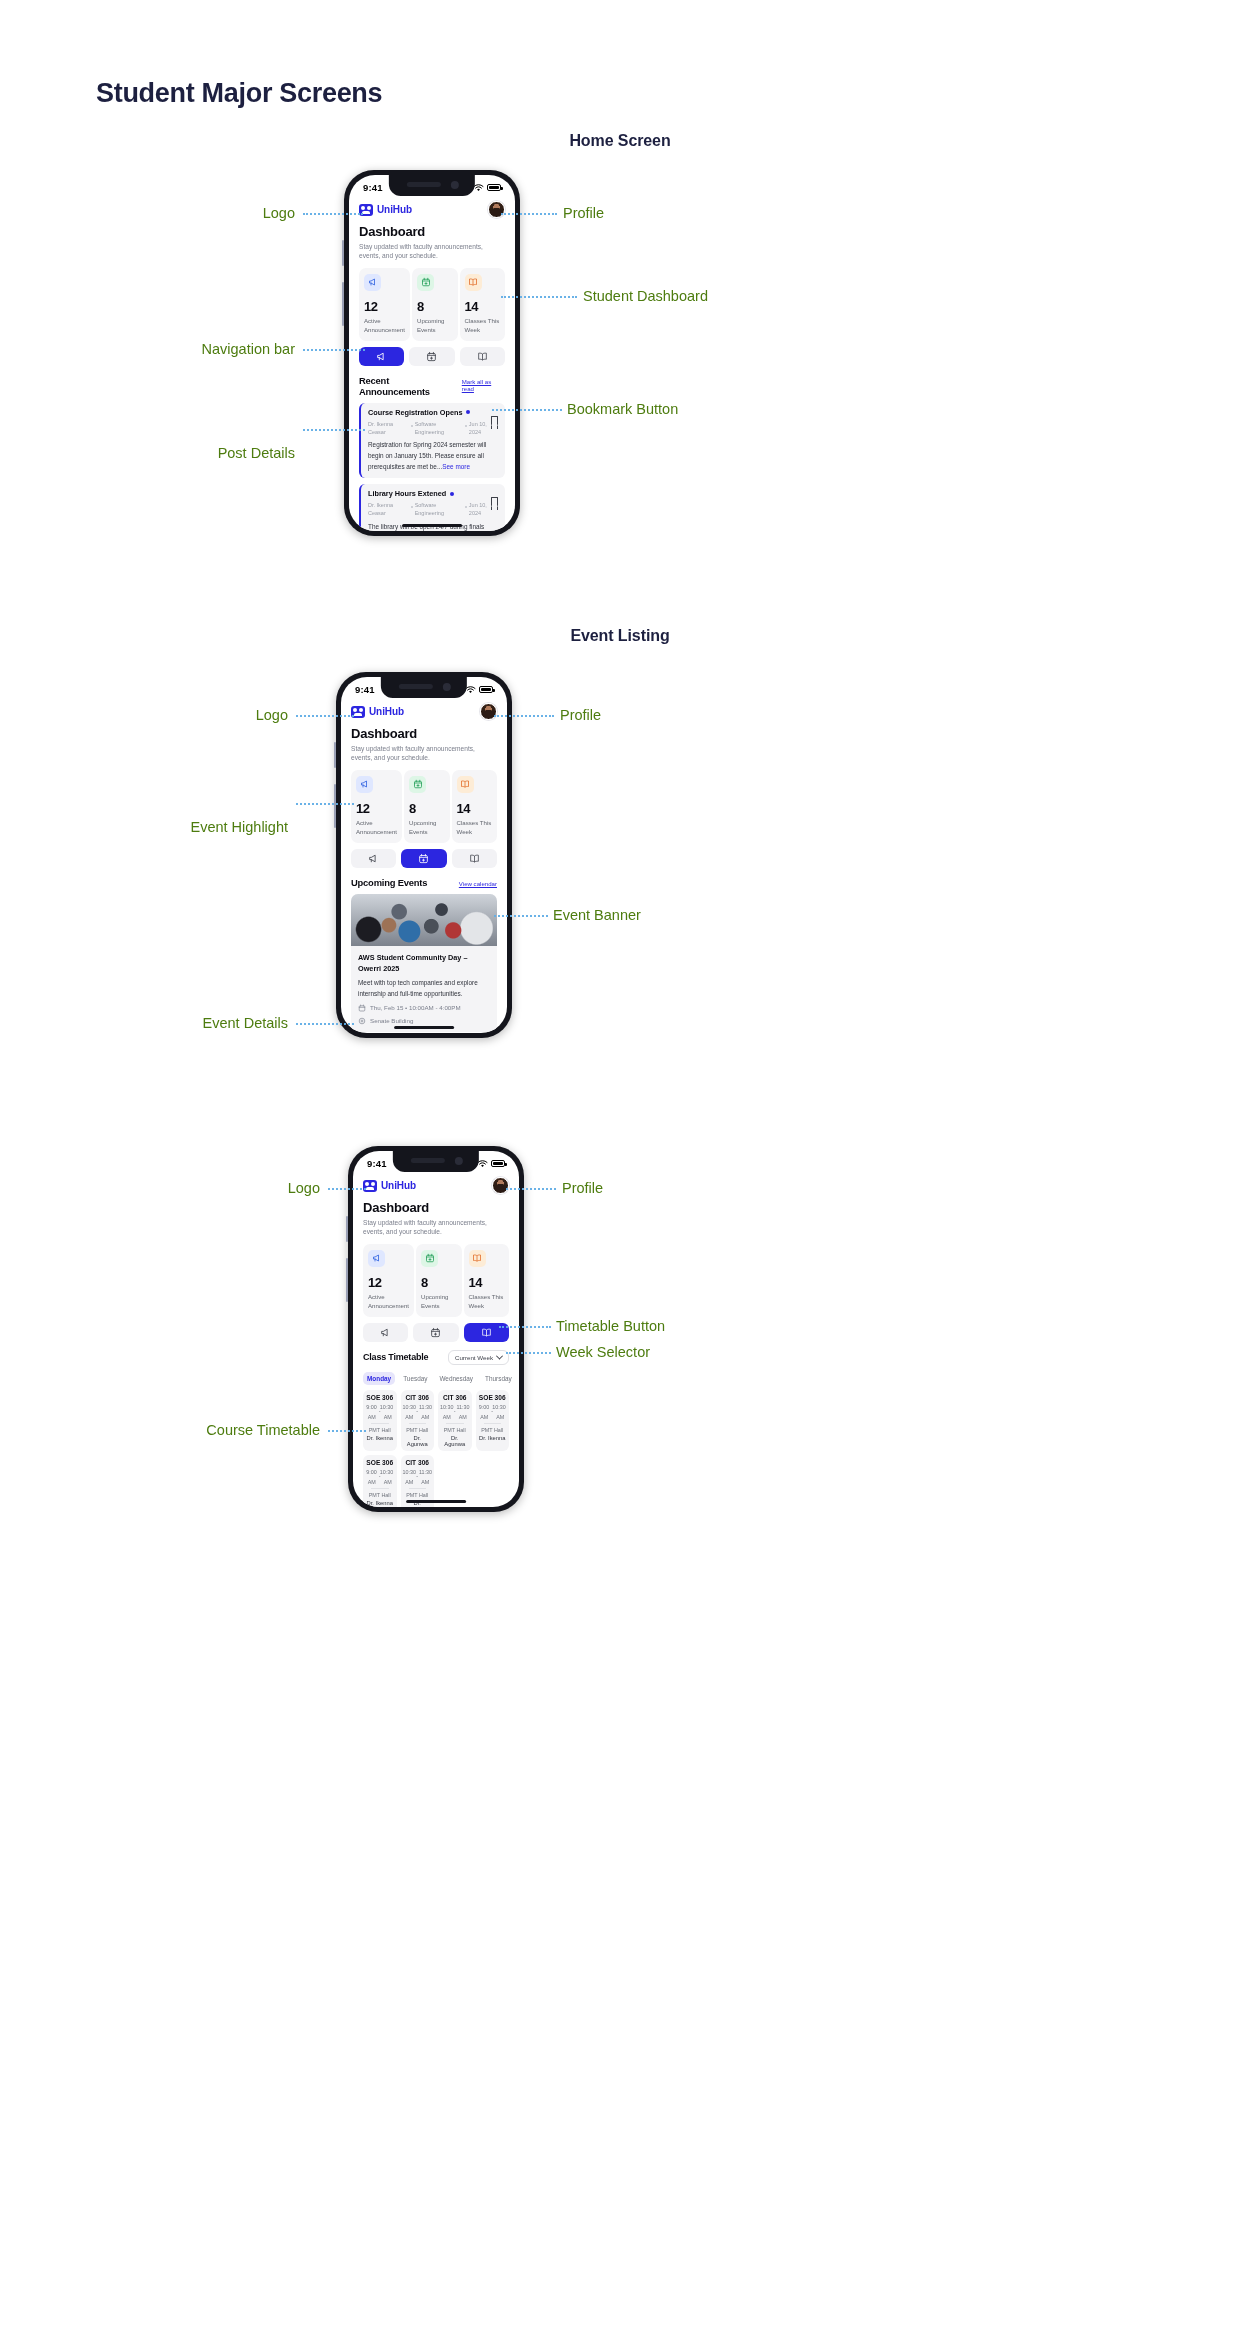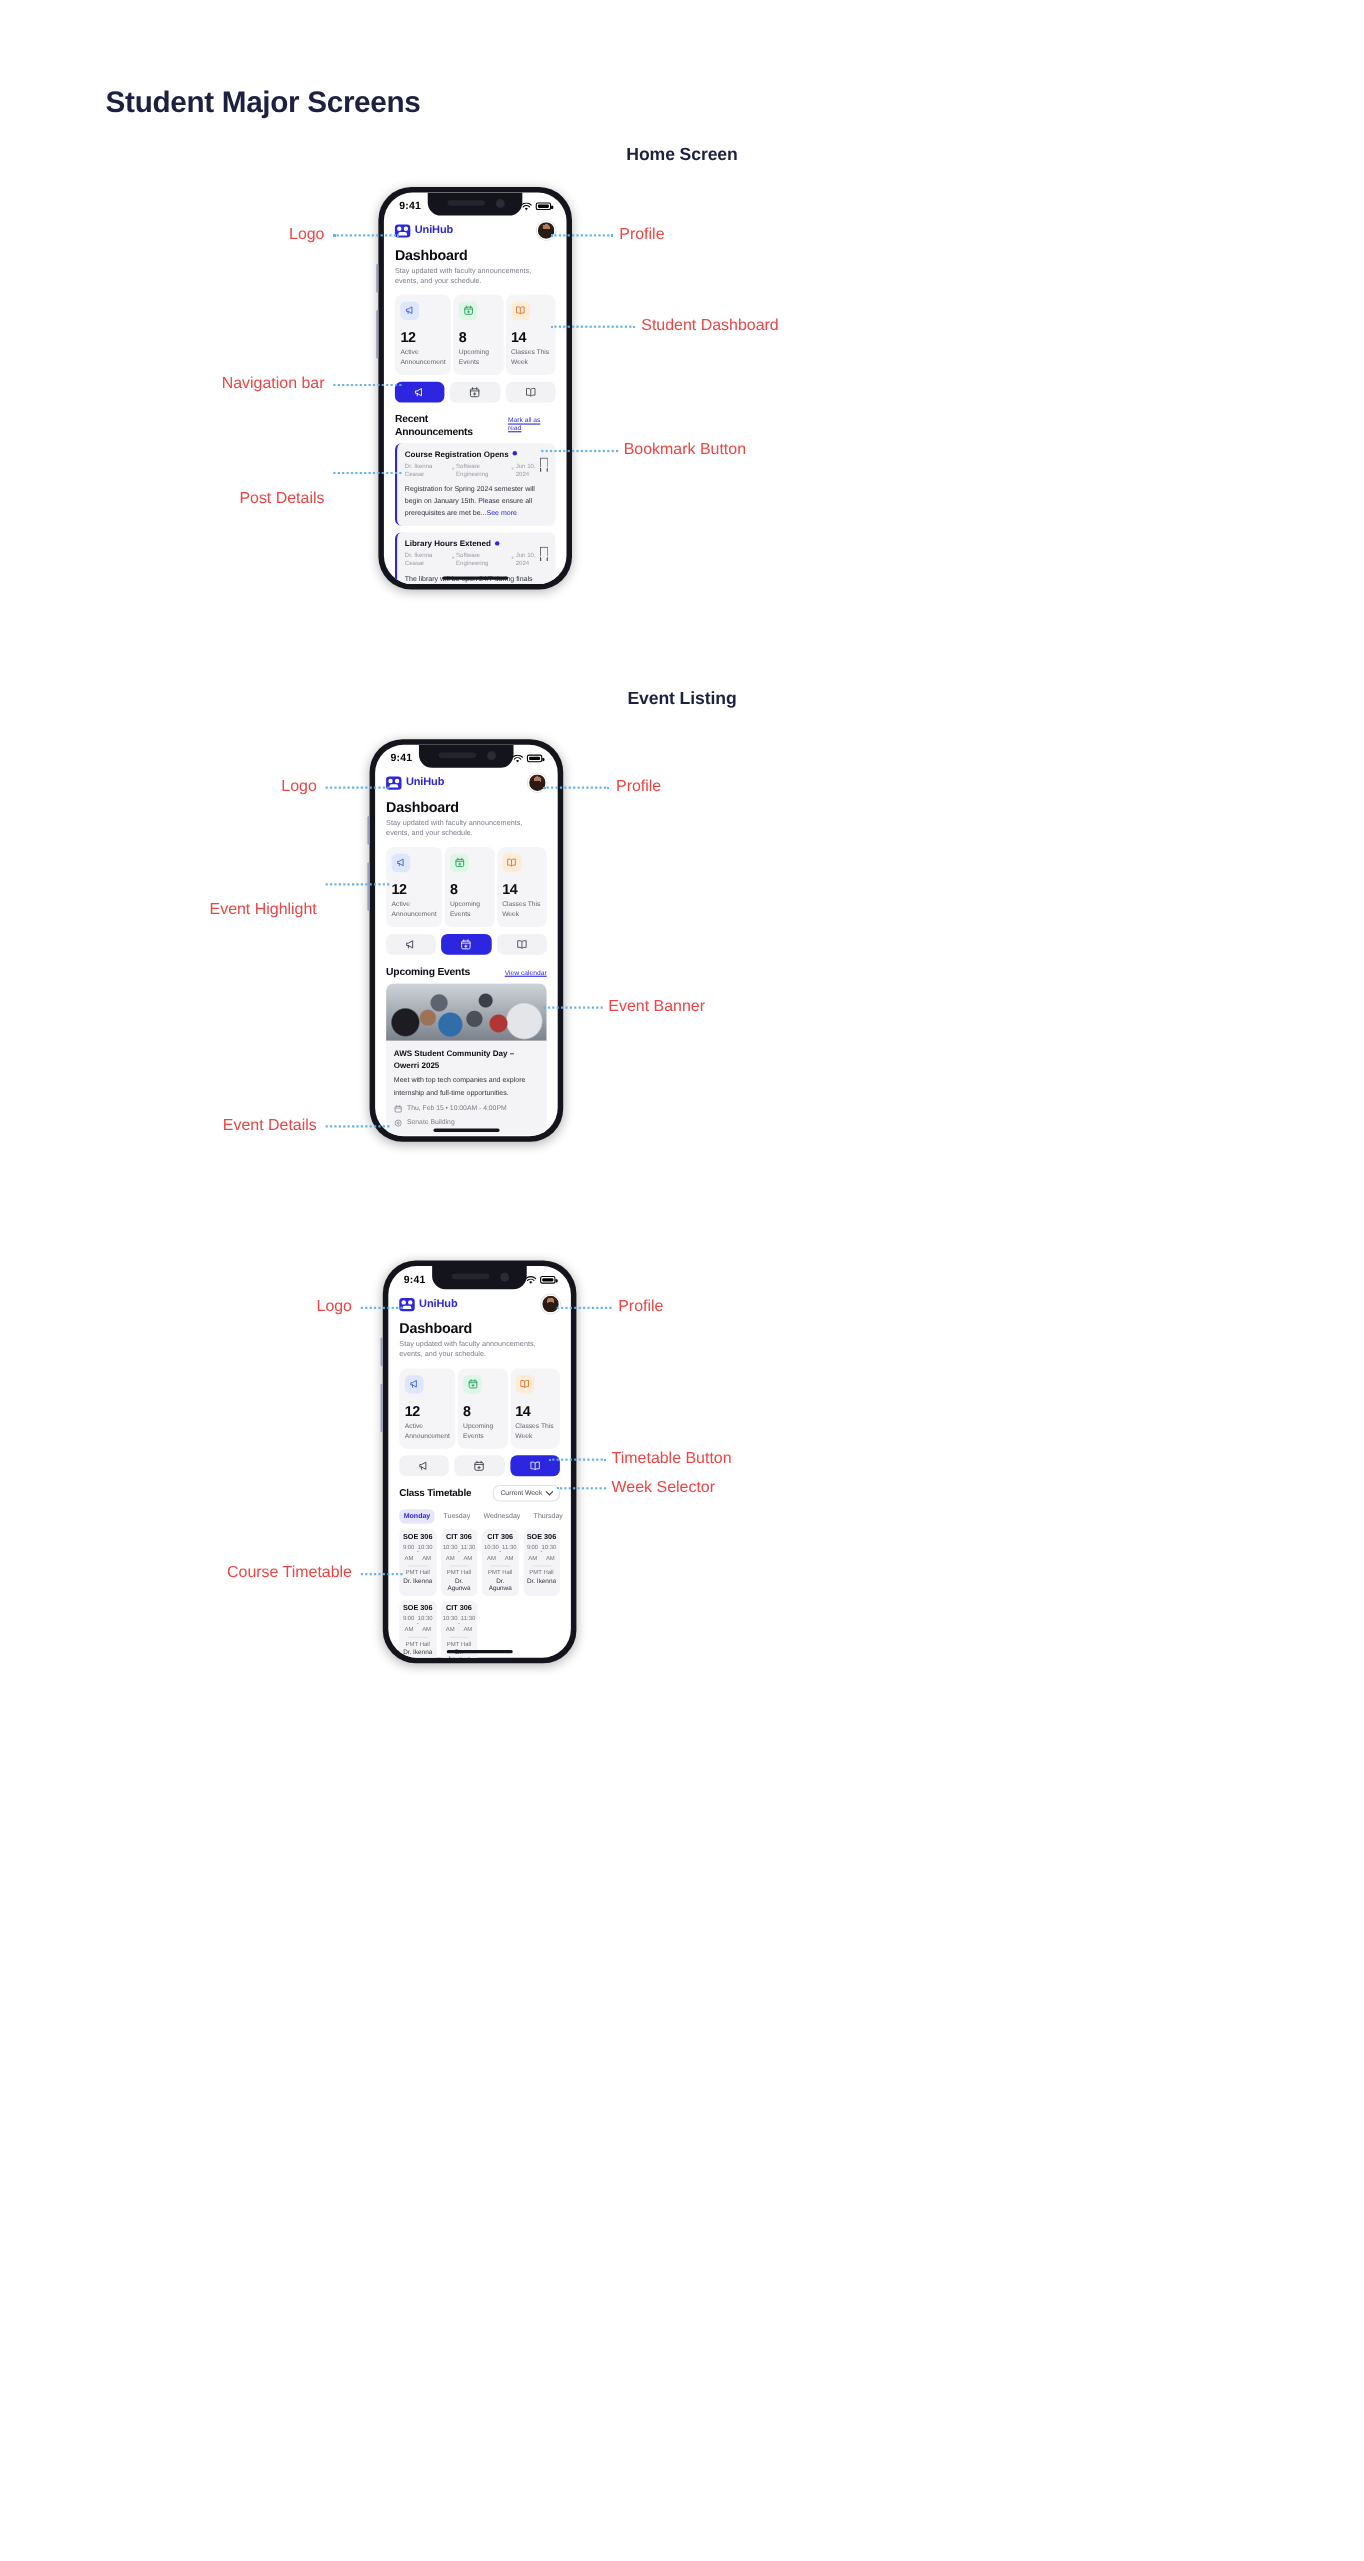--- a/index.html
+++ b/index.html
@@ -20,21 +20,21 @@
 
   
   .section-heading {
     position: absolute; width: 100%; text-align: center;
     font-size: 16px; font-weight: 700; color: #1d2040;
     letter-spacing: -0.1px;
   }
 
   
   .anno {
-    position: absolute; font-size: 14.5px; color: #ef4444;
+    position: absolute; font-size: 14.5px; color: #4d7c0f;
     font-weight: 400; white-space: nowrap;
   }
   .anno.right { text-align: left; }
   .anno.left  { text-align: right; transform: translateX(-100%); }
   .leader {
     position: absolute; height: 0;
     border-top: 2px dotted #63aee6;
     opacity: .95;
   }
 

